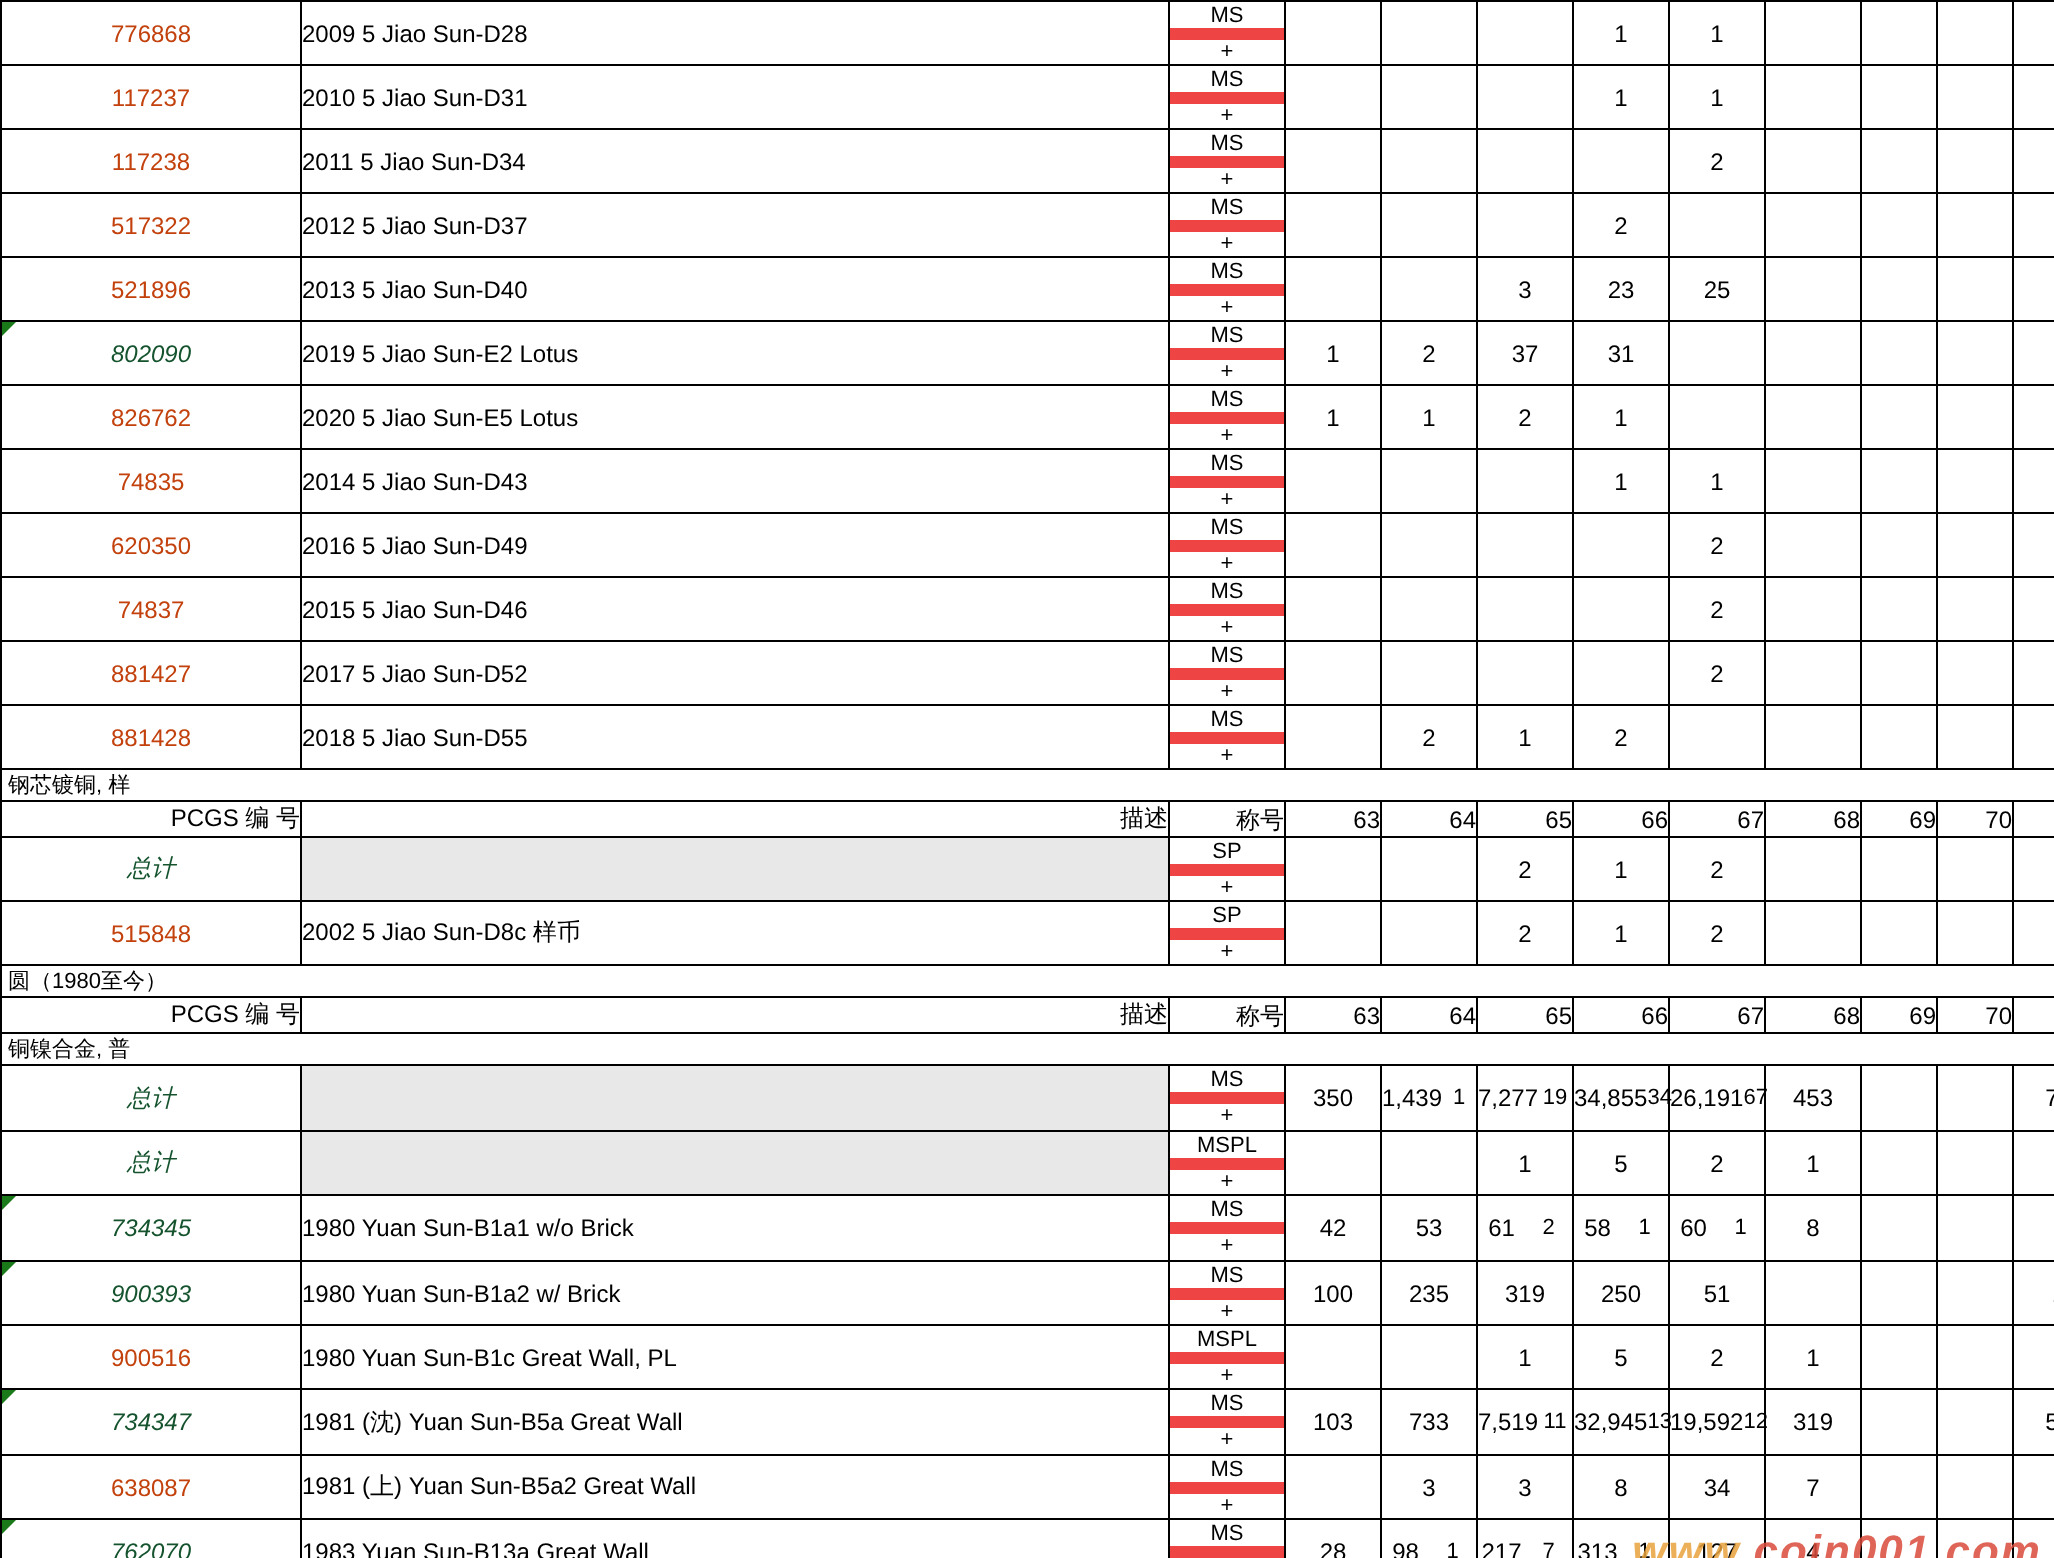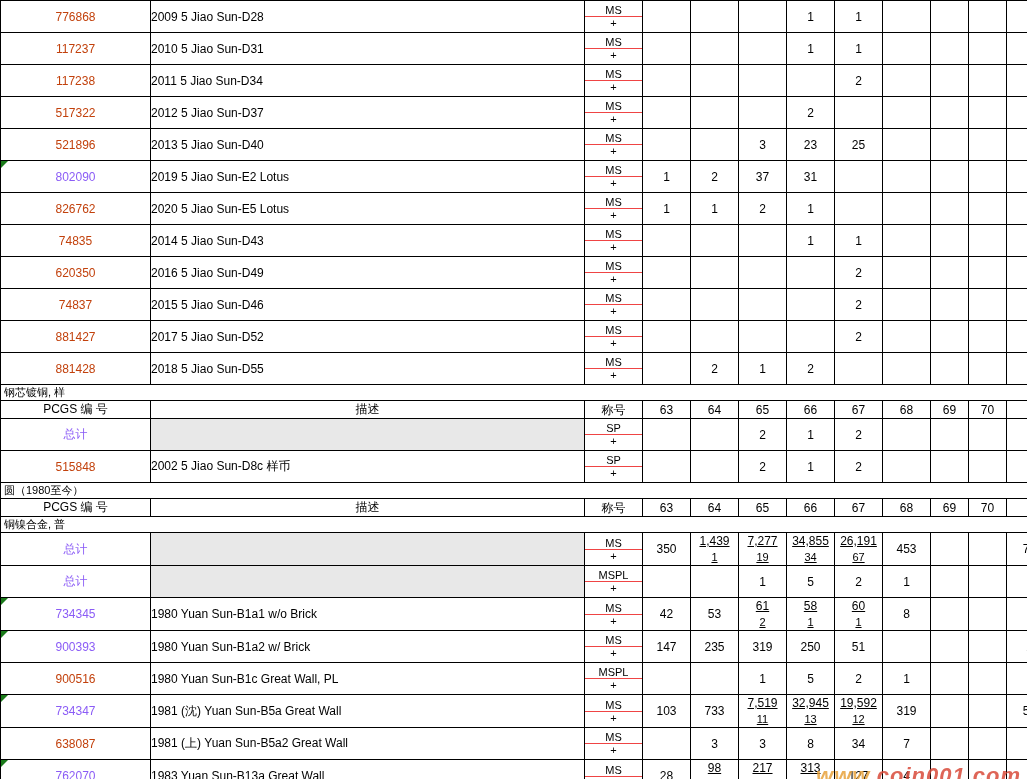--- a/index.html
+++ b/index.html
@@ -7,31 +7,31 @@
   .page{width:1027px;position:relative;}
   table{border-collapse:collapse;table-layout:fixed;width:1027px;}
   td,th{border:1px solid #000;padding:0;font-weight:normal;font-size:12px;vertical-align:middle;}
   .c-pcgs{width:150px;text-align:center;}
   .c-desc{width:434px;text-align:left;}
   .c-grade{width:58px;text-align:center;font-size:11px;line-height:12px;}
   .c-n{width:48px;text-align:center;}
   .c-total{width:60px;text-align:center;}
   tr.datarow{height:32px;}
   .link{color:#c2410c;}
-  .plain{color:#8b5cf6;}
+  .plain{color:#14532d;font-style:italic;}
   .gradebox{display:flex;flex-direction:column;justify-content:center;align-items:center;height:100%;}
-  .gradebox .g1{border-bottom:1px solid #ef4444;width:100%;}
+  .gradebox .g1{border-bottom:6px solid #ef4444;width:100%;}
   .gradebox .g2{width:100%;}
-  .cellstack{display:flex;flex-direction:column;height:32px;text-decoration:underline;}
+  .cellstack{display:flex;flex-direction:row;height:32px;}
   .cellstack .a{flex:1;display:flex;align-items:center;justify-content:center;}
   .cellstack .b{flex:1;display:flex;align-items:center;justify-content:center;font-size:11px;}
   .sectionbar{height:15px;font-size:11px;}
   .sectionbar td{padding-left:3px;text-align:left;font-size:11px;height:15px;}
-  .hdrrow td{height:17px;font-size:12px;text-align:center;}
-  .hdrrow td.c-desc{text-align:center;}
+  .hdrrow td{height:17px;font-size:12px;text-align:right;}
+  .hdrrow td.c-desc{text-align:right;}
   .totalrow td{height:30px;}
   .grey{background:#e8e8e8;}
   .corner{position:relative;}
   .corner:before{content:"";position:absolute;left:0;top:0;border-left:7px solid #1a7a1a;border-bottom:7px solid transparent;border-top:0;width:0;height:0;}
   .wm{position:absolute;right:6px;bottom:4px;color:#e8a33d;font-weight:bold;font-size:22px;font-style:italic;opacity:.85;letter-spacing:1px;pointer-events:none;}
   .wm .red{color:#d94b3a;}
 </style>
 </head>
 <body>
 
@@ -449,21 +449,21 @@
         </tr>
         <tr class="datarow">
           <td class="c-pcgs corner"><span class="plain">900393</span></td>
           <td class="c-desc">1980 Yuan Sun-B1a2 w/ Brick</td>
           <td class="c-grade">
             <div class="gradebox">
               <div class="g1">MS</div>
               <div class="g2">+</div>
             </div>
           </td>
-          <td class="c-n">147</td>
+          <td class="c-n">100</td>
           <td class="c-n">235</td>
           <td class="c-n">319</td>
           <td class="c-n">250</td>
           <td class="c-n">51</td>
           <td class="c-n"></td>
           <td class="c-n"></td>
           <td class="c-n"></td>
           <td class="c-total">1,048</td>
         </tr>
         <tr class="datarow">

